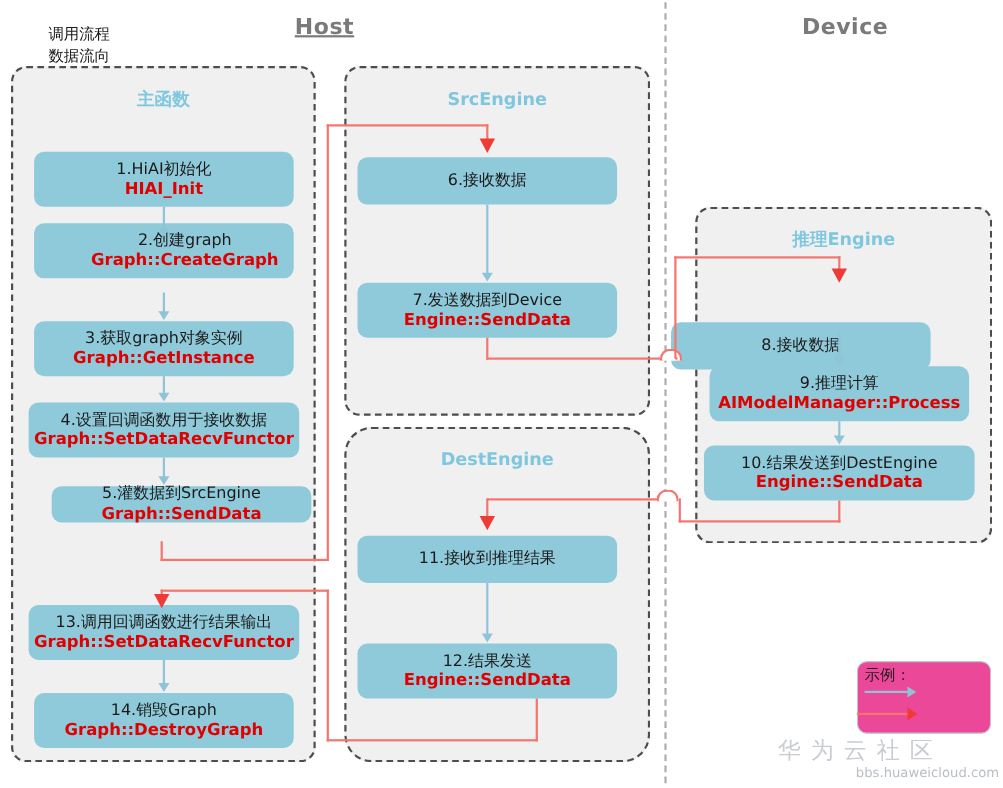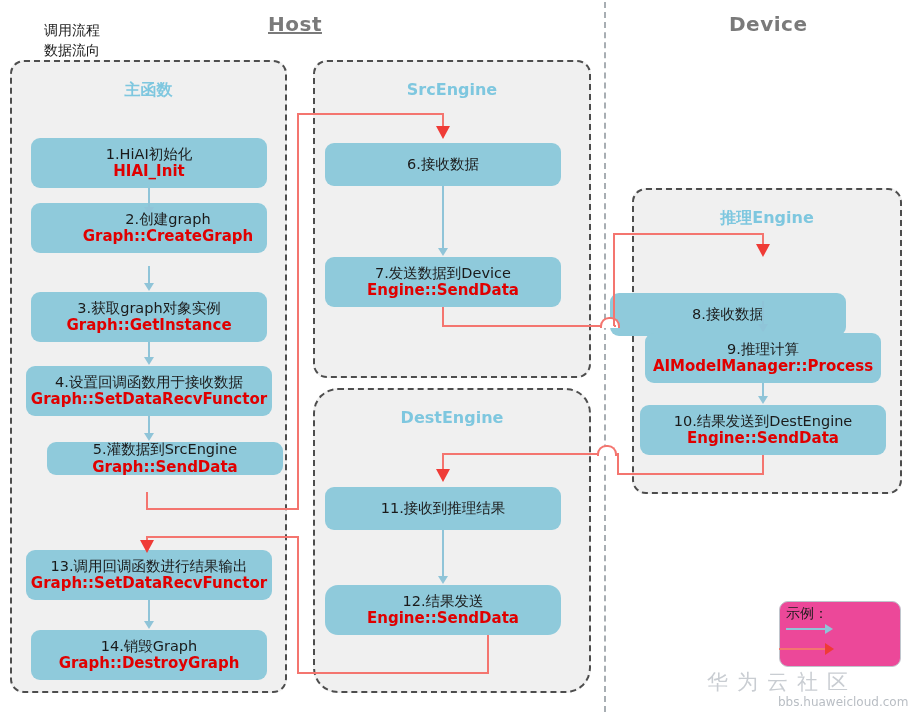--- a/index.html
+++ b/index.html
@@ -155,21 +155,21 @@
     <span class="cn">6.接收数据</span>
   </div>
   <div class="box" style="left:325px;top:257px;width:236px;height:50px;">
     <span class="cn">7.发送数据到Device</span>
     <span class="api">Engine::SendData</span>
   </div>
 
   <div class="box" style="left:325px;top:487px;width:236px;height:43px;">
     <span class="cn">11.接收到推理结果</span>
   </div>
-  <div class="box" style="left:325px;top:585px;width:236px;height:50px;border-radius:13px;">
+  <div class="box" style="left:325px;top:585px;width:236px;height:50px;">
     <span class="cn">12.结果发送</span>
     <span class="api">Engine::SendData</span>
   </div>
 
   <div class="box" style="left:610px;top:258px;width:236px;height:43px;margin-top:35px;">
     <span class="cn">8.接收数据</span>
   </div>
   <div class="box" style="left:645px;top:333px;width:236px;height:50px;">
     <span class="cn">9.推理计算</span>
     <span class="api">AIModelManager::Process</span>

